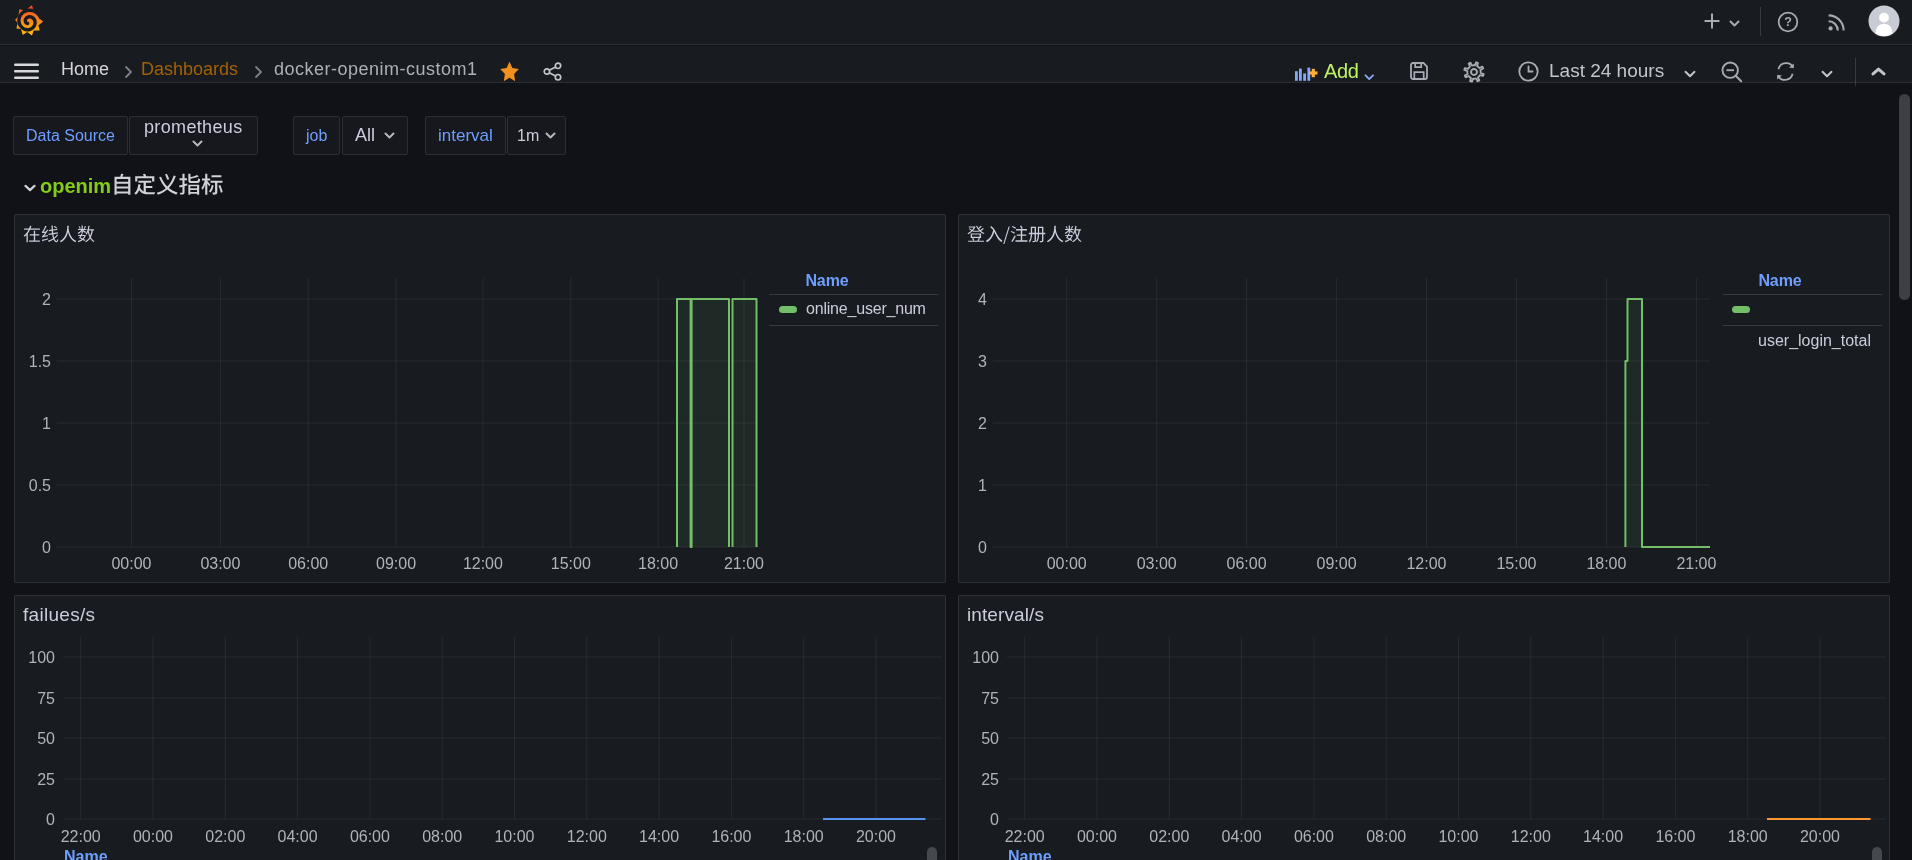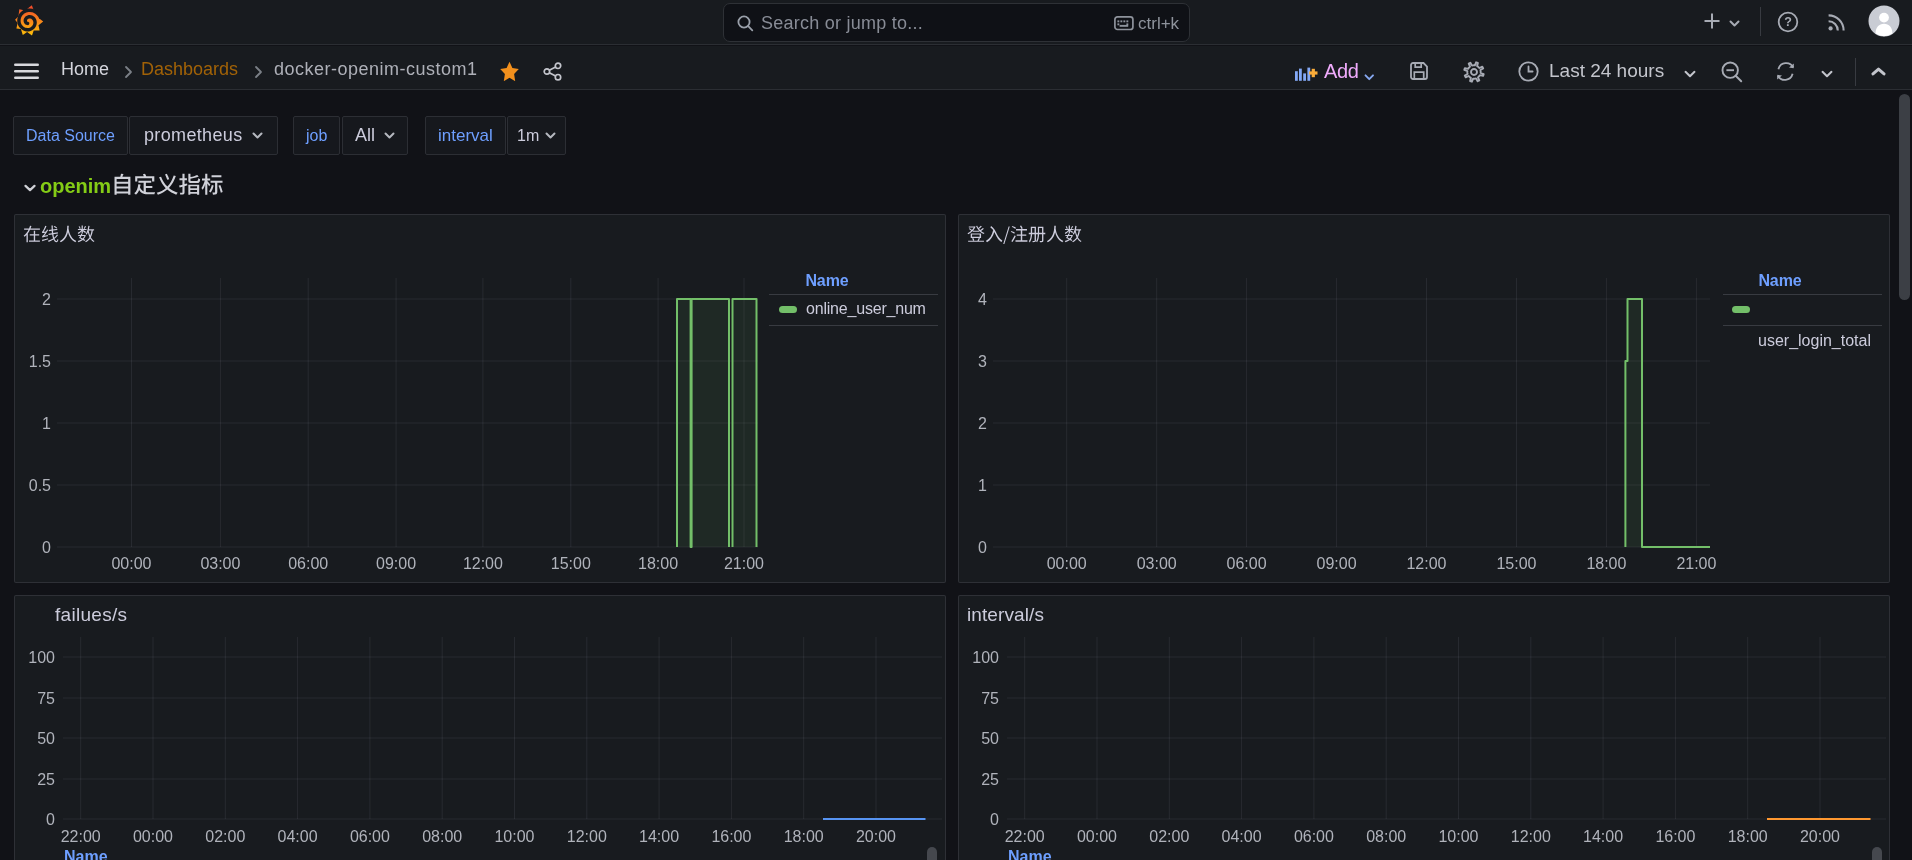--- a/index.html
+++ b/index.html
@@ -9,38 +9,20 @@
   <div class="abs" style="left:13px;top:5px;"><svg width="31" height="31" viewBox="0 0 31 31" style="">
         <defs>
           <linearGradient id="gf" x1="0" y1="1" x2="0" y2="0">
             <stop offset="0" stop-color="#fcc00a"></stop>
             <stop offset="1" stop-color="#f1462c"></stop>
           </linearGradient>
         </defs>
 <path fill="url(#gf)" d="M18.8,0.2 L21.4,6.8 L26.4,8.0 L26.0,13.2 L30.2,16.5 L25.5,20.3 L26.6,25.4 L20.7,25.6 L19.0,30.4 L14.1,26.9 L9.8,29.9 L7.9,24.0 L3.4,23.5 L4.6,18.1 L2.1,14.8 L5.5,11.2 L6.3,4.3 L12.2,5.5 Z"></path>
 <path d="M27.4,12.3 L26.3,10.3 L24.8,8.6 L23.1,7.2 L21.2,6.2 L19.2,5.5 L17.1,5.2 L15.0,5.3 L13.0,5.8 L11.2,6.6 L9.6,7.7 L8.2,9.1 L7.1,10.7 L6.4,12.4 L6.0,14.2 L5.9,16.0 L6.1,17.7 L6.6,19.3 L7.4,20.8 L8.5,22.1 L9.7,23.2 L11.1,24.0 L12.6,24.5 L14.1,24.7 L15.6,24.7 L17.0,24.3 L18.3,23.8 L19.5,23.0 L20.4,22.1 L21.2,21.0 L21.7,19.8 L22.0,18.6 L22.1,17.4 L21.9,16.2 L21.6,15.1 L21.0,14.1 L20.3,13.3 L19.5,12.6 L18.6,12.1 L17.7,11.8 L16.8,11.7 L15.9,11.8 L15.0,12.0 L14.2,12.4 L13.6,12.8 L13.1,13.4 L12.7,14.0 L12.4,14.7 L12.3,15.4 L12.3,16.0 L12.5,16.6 L12.7,17.2 L13.0,17.6 L13.4,18.0 L13.8,18.2 L14.3,18.3 L14.7,18.4" fill="none" stroke="#181b1f" stroke-width="3.4" stroke-linecap="round"></path>
       </svg></div>
-  <div class="abs" style="left:723px;top:3px;width:467px;height:39px;background:#0f1116;border:1px solid #2e3136;border-radius:7px;">
-    <div class="abs" style="left:13px;top:10.5px;"><svg width="17" height="17" viewBox="0 0 17 17" style="">
-          <circle cx="7" cy="7" r="5.6" fill="none" stroke="#9aa0aa" stroke-width="1.8"></circle>
-          <line x1="11.2" y1="11.2" x2="15.3" y2="15.3" stroke="#9aa0aa" stroke-width="1.8" stroke-linecap="round"></line>
-        </svg></div>
-    <div class="abs" style="left:37px;top:9px;color:#888c96;font-size:18px;letter-spacing:0.25px;">Search or jump to...</div>
-    <div class="abs" style="left:390px;top:12px;"><svg width="20" height="15" viewBox="0 0 20 15" style="">
-          <rect x="0.9" y="0.9" width="18" height="12.6" rx="2.6" fill="none" stroke="#8e939c" stroke-width="1.7"></rect>
-          <rect x="3.4" y="4.4" width="1.9" height="1.9" fill="#8e939c"></rect>
-          <rect x="6.4" y="4.4" width="1.9" height="1.9" fill="#8e939c"></rect>
-          <rect x="9.4" y="4.4" width="1.9" height="1.9" fill="#8e939c"></rect>
-          <rect x="12.4" y="4.4" width="1.9" height="1.9" fill="#8e939c"></rect>
-          <rect x="3.4" y="7.4" width="1.9" height="1.9" fill="#8e939c"></rect>
-          <rect x="12.4" y="7.4" width="1.9" height="1.9" fill="#8e939c"></rect>
-          <rect x="5.6" y="8.9" width="8.6" height="1.9" fill="#8e939c"></rect>
-        </svg></div>
-    <div class="abs" style="left:414px;top:10px;color:#8e939c;font-size:17px;">ctrl+k</div>
-  </div>
   <div class="abs" style="left:1703px;top:12px;"><svg width="18" height="18" viewBox="0 0 18 18" style="">
         <line x1="9" y1="1.5" x2="9" y2="16.5" stroke="#a7abb4" stroke-width="2"></line>
         <line x1="1.5" y1="9" x2="16.5" y2="9" stroke="#a7abb4" stroke-width="2"></line>
       </svg></div>
   <div class="abs" style="left:1729px;top:15px;"><svg width="11" height="11" viewBox="0 0 11 11" style="">
         <polyline points="1.5,3.52 5.5,7.48 9.5,3.52" fill="none" stroke="#a7abb4" stroke-width="2" stroke-linecap="round" stroke-linejoin="round"></polyline>
       </svg></div>
   <div class="abs" style="left:1760px;top:7px;width:1px;height:29px;background:rgba(204,204,220,0.18);"></div>
   <div class="abs" style="left:1777px;top:10.5px;"><svg width="22" height="22" viewBox="0 0 22 22" style="">
         <circle cx="11" cy="11" r="9.3" fill="none" stroke="#a7abb4" stroke-width="1.8"></circle>
@@ -50,21 +32,21 @@
         <circle cx="3.6" cy="16.4" r="2.1" fill="#a7abb4"></circle>
         <path d="M1.6,9.2 a9.2,9.2 0 0 1 9.2,9.2" fill="none" stroke="#a7abb4" stroke-width="2.1"></path>
         <path d="M1.6,3.4 a15,15 0 0 1 15,15" fill="none" stroke="#a7abb4" stroke-width="2.1"></path>
       </svg></div>
   <div class="abs" style="left:1868px;top:5px;"><svg width="32" height="32" viewBox="0 0 32 32" style="">
         <circle cx="16" cy="16" r="15.5" fill="#c9ccd4"></circle>
         <circle cx="16" cy="12.6" r="4.9" fill="#ffffff"></circle>
         <path d="M7.6,28.6 c0,-6.4 3.4,-9.8 8.4,-9.8 c5,0 8.4,3.4 8.4,9.8 a16,16 0 0 1 -16.8,0 Z" fill="#ffffff"></path>
       </svg></div>
 </div>
-<div class="abs" style="left:0;top:46px;width:1912px;height:44px;background:#181b1f;border-bottom:1px solid rgba(204,204,220,0.11);">
+<div class="abs" style="left:0;top:46px;width:1912px;height:37px;background:#181b1f;border-bottom:1px solid rgba(204,204,220,0.11);">
   <div class="abs" style="left:14px;top:17px;"><svg width="26" height="17" viewBox="0 0 26 17" style="">
         <rect x="0" y="0.5" width="25" height="2.6" rx="1.3" fill="#d8d9dd"></rect>
         <rect x="0" y="7" width="25" height="2.6" rx="1.3" fill="#d8d9dd"></rect>
         <rect x="0" y="13.5" width="25" height="2.6" rx="1.3" fill="#d8d9dd"></rect>
       </svg></div>
   <div class="abs" style="left:61px;top:13px;color:#d5d6dd;font-size:18px;">Home</div>
   <div class="abs" style="left:124px;top:19px;"><svg width="9" height="14" viewBox="0 0 9 14" style="">
         <polyline points="2,2 7,7 2,12" fill="none" stroke="#7b8087" stroke-width="1.8" stroke-linecap="round" stroke-linejoin="round"></polyline>
       </svg></div>
   <div class="abs" style="left:141px;top:13px;color:#a16207;font-size:18px;">Dashboards</div>
@@ -87,21 +69,21 @@
   <div class="abs" style="left:1295px;top:57px;"></div>
   <div class="abs" style="left:1295px;top:65px;"></div>
     <div class="abs" style="left:1295px;top:20.5px;"><svg width="23" height="14" viewBox="0 0 23 14" style="">
         <rect x="0" y="4.2" width="2.8" height="9.6" fill="#83a8f5"></rect>
         <rect x="4" y="1.6" width="2.8" height="12.2" fill="#83a8f5"></rect>
         <rect x="8.2" y="6.4" width="2.8" height="7.4" fill="#83a8f5"></rect>
         <rect x="12.4" y="0.6" width="2.8" height="13.2" fill="#83a8f5"></rect>
         <rect x="14.1" y="4.4" width="8.4" height="3.2" fill="#fbad3a"></rect>
         <rect x="16.7" y="1.8" width="3.2" height="8.4" fill="#fbad3a"></rect>
       </svg></div>
-  <div class="abs" style="left:1324px;top:14px;color:#f0abfc;font-size:20px;letter-spacing:-0.4px;font-weight:500;">Add</div>
+  <div class="abs" style="left:1324px;top:14px;color:#bef264;font-size:20px;letter-spacing:-0.4px;font-weight:500;">Add</div>
   <div class="abs" style="left:1364px;top:22px;"><svg width="10.5" height="10.5" viewBox="0 0 10.5 10.5" style="">
         <polyline points="1.5,3.36 5.25,7.140000000000001 9.0,3.36" fill="none" stroke="#86a8f0" stroke-width="1.9" stroke-linecap="round" stroke-linejoin="round"></polyline>
       </svg></div>
   <div class="abs" style="left:1409px;top:15px;"><svg width="20" height="20" viewBox="0 0 20 20" style="">
         <path d="M2,4 a2,2 0 0 1 2,-2 h10.5 L18,5.5 V16 a2,2 0 0 1 -2,2 H4 a2,2 0 0 1 -2,-2 Z" fill="none" stroke="#a7abb4" stroke-width="1.8"></path>
         <path d="M6.2,2.5 v3.6 h6 v-3.6" fill="none" stroke="#a7abb4" stroke-width="1.7"></path>
         <path d="M5.3,18 v-6.8 h9.4 v6.8" fill="none" stroke="#a7abb4" stroke-width="1.7"></path>
       </svg></div>
   <div class="abs" style="left:1463px;top:14.5px;"><svg width="22" height="22" viewBox="0 0 22 22" style="">
         <g transform="translate(11,11)">
@@ -132,21 +114,21 @@
         <polyline points="1.5,3.84 6.0,8.16 10.5,3.84" fill="none" stroke="#c3c5cc" stroke-width="2" stroke-linecap="round" stroke-linejoin="round"></polyline>
       </svg></div>
   <div class="abs" style="left:1855px;top:12px;width:1px;height:28px;background:rgba(204,204,220,0.18);"></div>
   <div class="abs" style="left:1871px;top:18px;"><svg width="15" height="15" viewBox="0 0 15 15" style="">
         <polyline points="2,9.9 7.5,5.1000000000000005 13,9.9" fill="none" stroke="#c3c5cc" stroke-width="3" stroke-linecap="round" stroke-linejoin="round"></polyline>
       </svg></div>
 </div>
 <div class="abs" style="left:13px;top:116px;height:39px;background:#16181d;border:1px solid #2c2e34;border-radius:2px;display:flex;align-items:center;padding:0 12px;">
     <span style="color:#6e9fff;font-size:16px;font-weight:500;">Data Source</span>
   </div>
-<div class="abs" style="left:129px;top:116px;height:39px;background:#16181d;border:1px solid #2c2e34;border-radius:2px;display:flex;align-items:center;padding:0 14px;">
+<div class="abs" style="left:129px;top:116px;height:39px;background:#16181d;border:1px solid #2c2e34;border-radius:2px;display:flex;align-items:center;padding:0 14px;flex-direction:column;">
     <span style="color:#ccccdc;font-size:18px;letter-spacing:0.35px;">prometheus</span>
     <span style="margin-left:9px;display:inline-flex;">
       <svg width="11" height="11" viewBox="0 0 11 11" style="">
         <polyline points="1.5,3.52 5.5,7.48 9.5,3.52" fill="none" stroke="#b5b8bf" stroke-width="2" stroke-linecap="round" stroke-linejoin="round"></polyline>
       </svg>
     </span>
   </div>
 <div class="abs" style="left:293px;top:116px;height:39px;background:#16181d;border:1px solid #2c2e34;border-radius:2px;display:flex;align-items:center;padding:0 12px;">
     <span style="color:#6e9fff;font-size:16px;font-weight:500;">job</span>
   </div>
@@ -264,21 +246,21 @@
     </svg>
     <div style="position:absolute;left:0;top:0;width:932px;height:369px;pointer-events:none;">
 <div style="position:absolute;left:821px;top:57px;transform:translateX(-50%);color:#6e9fff;font-size:16px;font-weight:bold;letter-spacing:-0.1px;">Name</div>
 <div style="position:absolute;left:764px;width:159px;top:79px;border-top:1px solid rgba(204,204,220,0.18);"></div>
 <div style="position:absolute;left:773px;top:91px;width:18px;height:6.5px;border-radius:3.5px;background:#73bf69;"></div>
 <div style="position:absolute;left:799px;top:85px;color:#ccccdc;font-size:16px;letter-spacing:0px;margin-top:32px;">user_login_total</div>
 <div style="position:absolute;left:764px;width:159px;top:109.5px;border-top:1px solid rgba(204,204,220,0.18);"></div>
 </div>
   </div>
 <div style="position:absolute;left:14px;top:595px;width:932px;height:300px;background:#181b1f;border:1px solid rgba(204,204,220,0.12);border-radius:2px;box-sizing:border-box;">
-<div style="position:absolute;left:8px;top:10px;"><span style="font-size:19px;color:#ccccdc;letter-spacing:0.3px;position:relative;top:-2px;display:inline-block;margin-left:32px;">failues/s</span></div>
+<div style="position:absolute;left:8px;top:10px;"><span style="font-size:19px;color:#ccccdc;letter-spacing:0.3px;position:relative;top:-2px;display:inline-block;">failues/s</span></div>
 <svg width="932" height="300" viewBox="0 0 932 300" style="position:absolute;left:0;top:0;">
       <line x1="65.7" y1="41" x2="65.7" y2="223" stroke="rgba(204,204,220,0.09)" stroke-width="1"></line>
       <line x1="138" y1="41" x2="138" y2="223" stroke="rgba(204,204,220,0.09)" stroke-width="1"></line>
       <line x1="210.3" y1="41" x2="210.3" y2="223" stroke="rgba(204,204,220,0.09)" stroke-width="1"></line>
       <line x1="282.6" y1="41" x2="282.6" y2="223" stroke="rgba(204,204,220,0.09)" stroke-width="1"></line>
       <line x1="354.9" y1="41" x2="354.9" y2="223" stroke="rgba(204,204,220,0.09)" stroke-width="1"></line>
       <line x1="427.2" y1="41" x2="427.2" y2="223" stroke="rgba(204,204,220,0.09)" stroke-width="1"></line>
       <line x1="499.5" y1="41" x2="499.5" y2="223" stroke="rgba(204,204,220,0.09)" stroke-width="1"></line>
       <line x1="571.8" y1="41" x2="571.8" y2="223" stroke="rgba(204,204,220,0.09)" stroke-width="1"></line>
       <line x1="644.1" y1="41" x2="644.1" y2="223" stroke="rgba(204,204,220,0.09)" stroke-width="1"></line>

